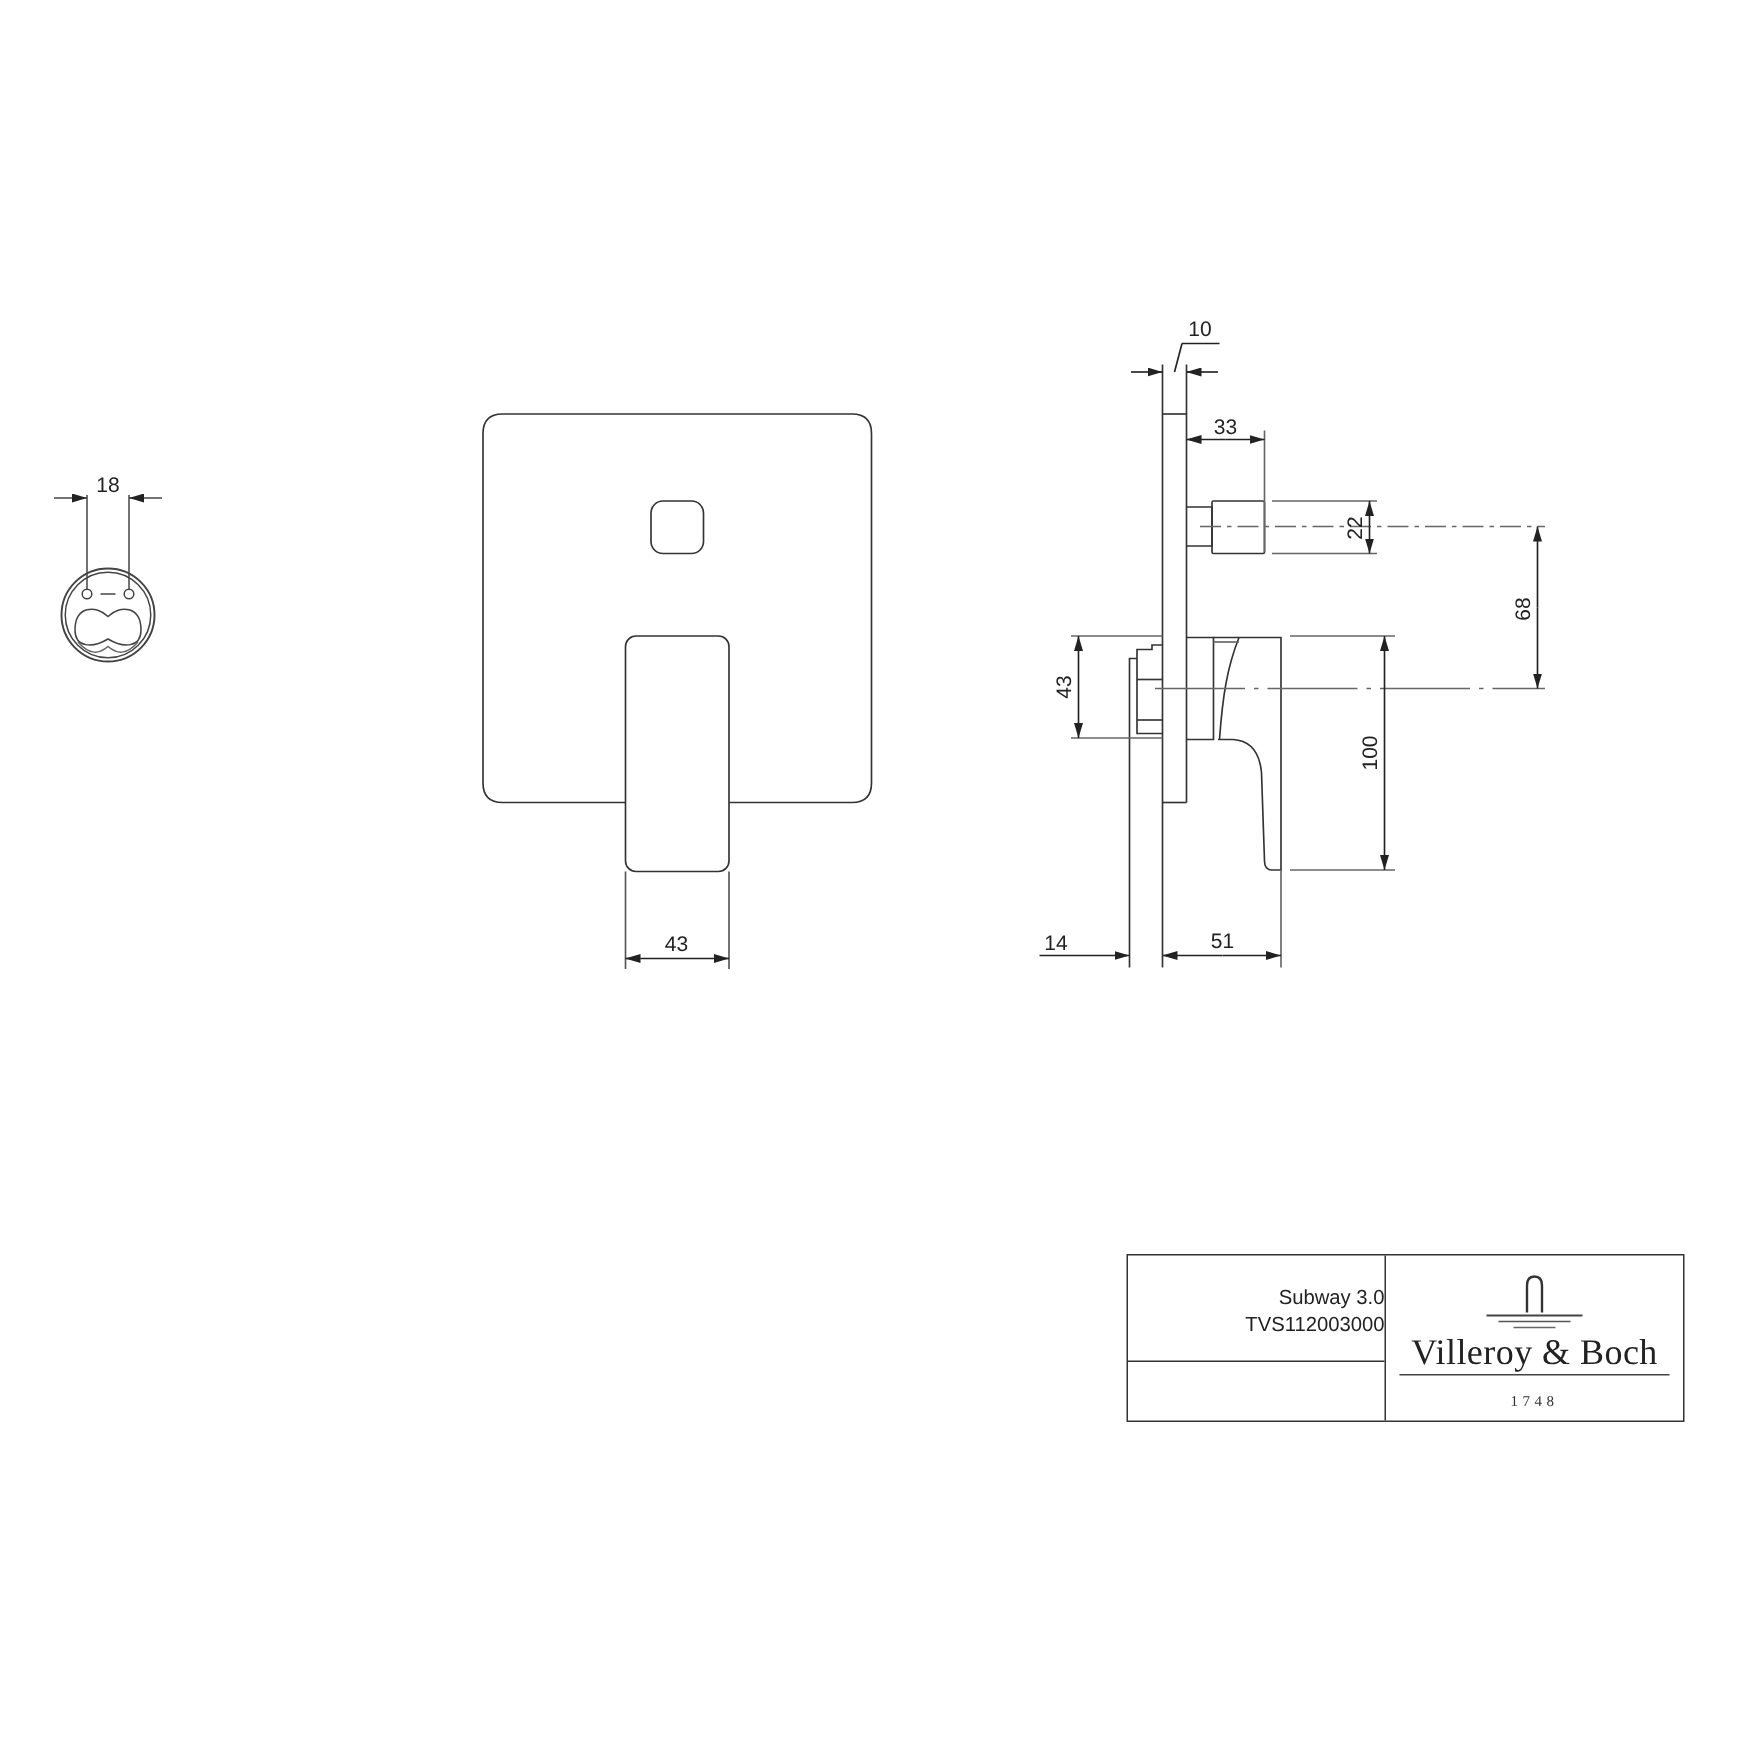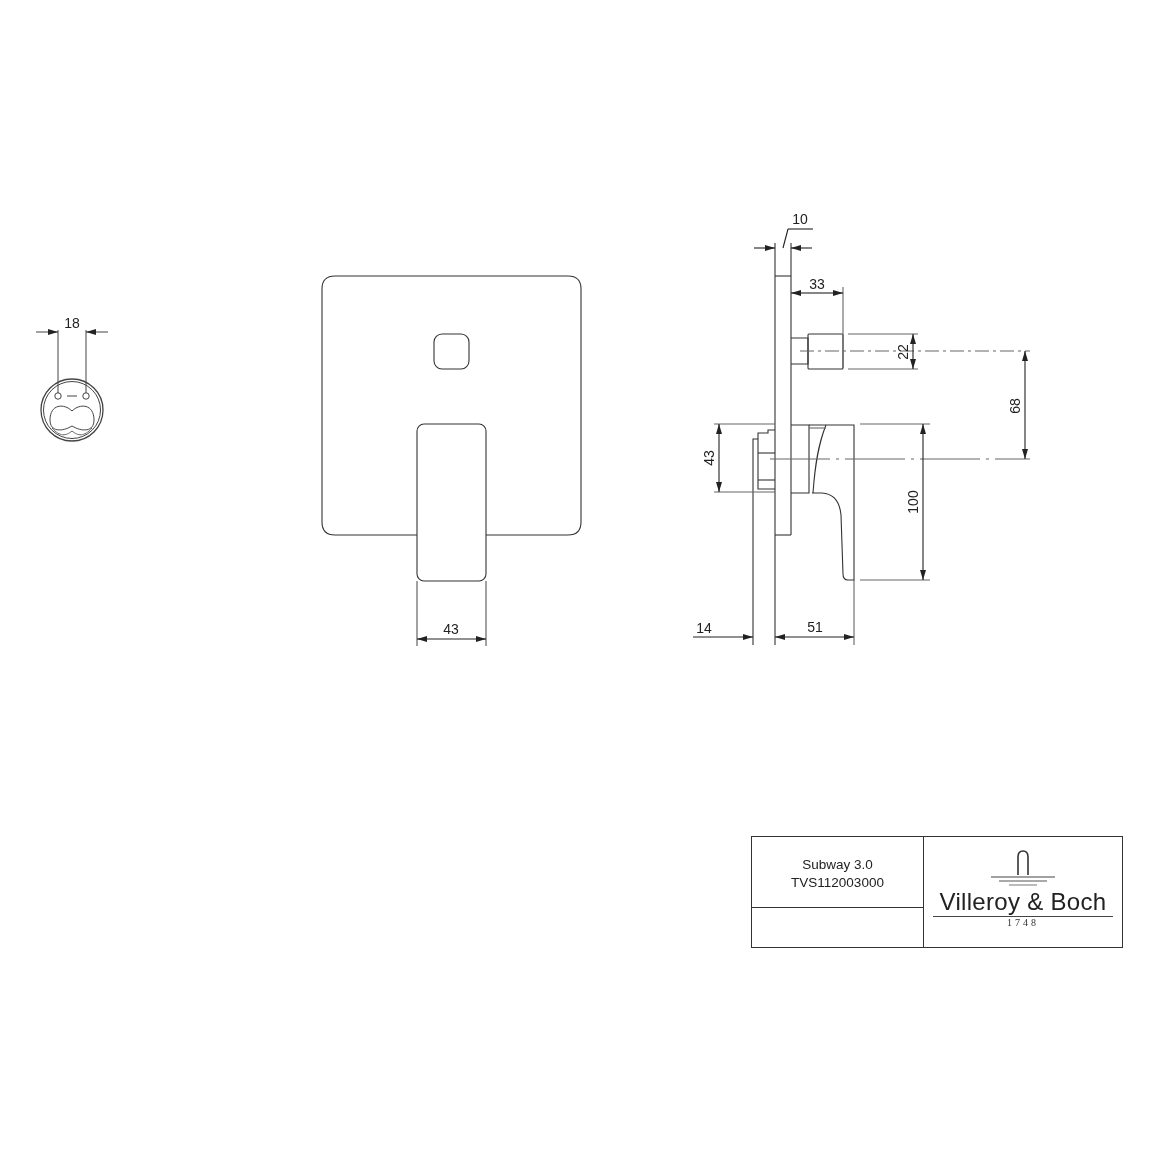--- a/index.html
+++ b/index.html
@@ -1,26 +1,26 @@
 <!DOCTYPE html>
 <html><head>
 <meta charset="utf-8">
 <style>
   html, body { margin: 0; padding: 0; background: #ffffff; }
   body { width: 1159px; height: 1159px; position: relative; overflow: hidden; font-family: "Liberation Sans", sans-serif; }
   #drawing { position: absolute; left: 0; top: 0; }
   .dim-text { font-family: "Liberation Sans", sans-serif; font-size: 14px; fill: #222; }
   .tb { position: absolute; left: 751px; top: 836px; width: 372px; height: 112px; border: 1.3px solid #333; box-sizing: border-box; display: flex; background: #fff; }
   .tb-left { width: 171px; border-right: 1.3px solid #333; display: flex; flex-direction: column; }
-  .tb-top { height: 71px; border-bottom: 1.3px solid #333; display: flex; flex-direction: column; align-items: center; justify-content: center; font-size: 13.5px; color: #222; line-height: 18px; padding-top: 4px; box-sizing: border-box; }
+  .tb-top { height: 71px; border-bottom: 1.3px solid #333; display: flex; flex-direction: column; align-items: flex-end; justify-content: center; font-size: 13.5px; color: #222; line-height: 18px; padding-top: 4px; box-sizing: border-box; }
   .tb-bottom { flex: 1; display: flex; align-items: center; justify-content: center; font-size: 13.5px; color: #222; }
   .tb-right { flex: 1; position: relative; display: flex; flex-direction: column; align-items: center; }
-  .brand-name { font-family: Liberation Sans, sans-serif; font-size: 24px; color: #222; margin-top: 2px; letter-spacing: 0.3px; line-height: 26px; }
+  .brand-name { font-family: Liberation Serif, serif; font-size: 24px; color: #222; margin-top: 2px; letter-spacing: 0.3px; line-height: 26px; }
   .brand-rule { width: 180px; height: 1px; background: #444; margin-top: 1px; }
-  .brand-year { font-family: "Liberation Serif", serif; font-size: 10px; color: #333; letter-spacing: 3px; margin-top: 0; }
+  .brand-year { font-family: "Liberation Serif", serif; font-size: 10px; color: #333; letter-spacing: 3px; margin-top: 12px; }
 </style>
 </head>
 <body>
 
 <svg id="drawing" width="1159" height="1159" viewBox="0 0 1159 1159" xmlns="http://www.w3.org/2000/svg">
   <defs>
     <marker id="arr" viewBox="0 0 10 6" refX="10" refY="3" markerWidth="10" markerHeight="6" orient="auto-start-reverse" markerUnits="userSpaceOnUse">
       <path d="M0,0 L10,3 L0,6 Z" fill="#222"></path>
     </marker>
   </defs>

